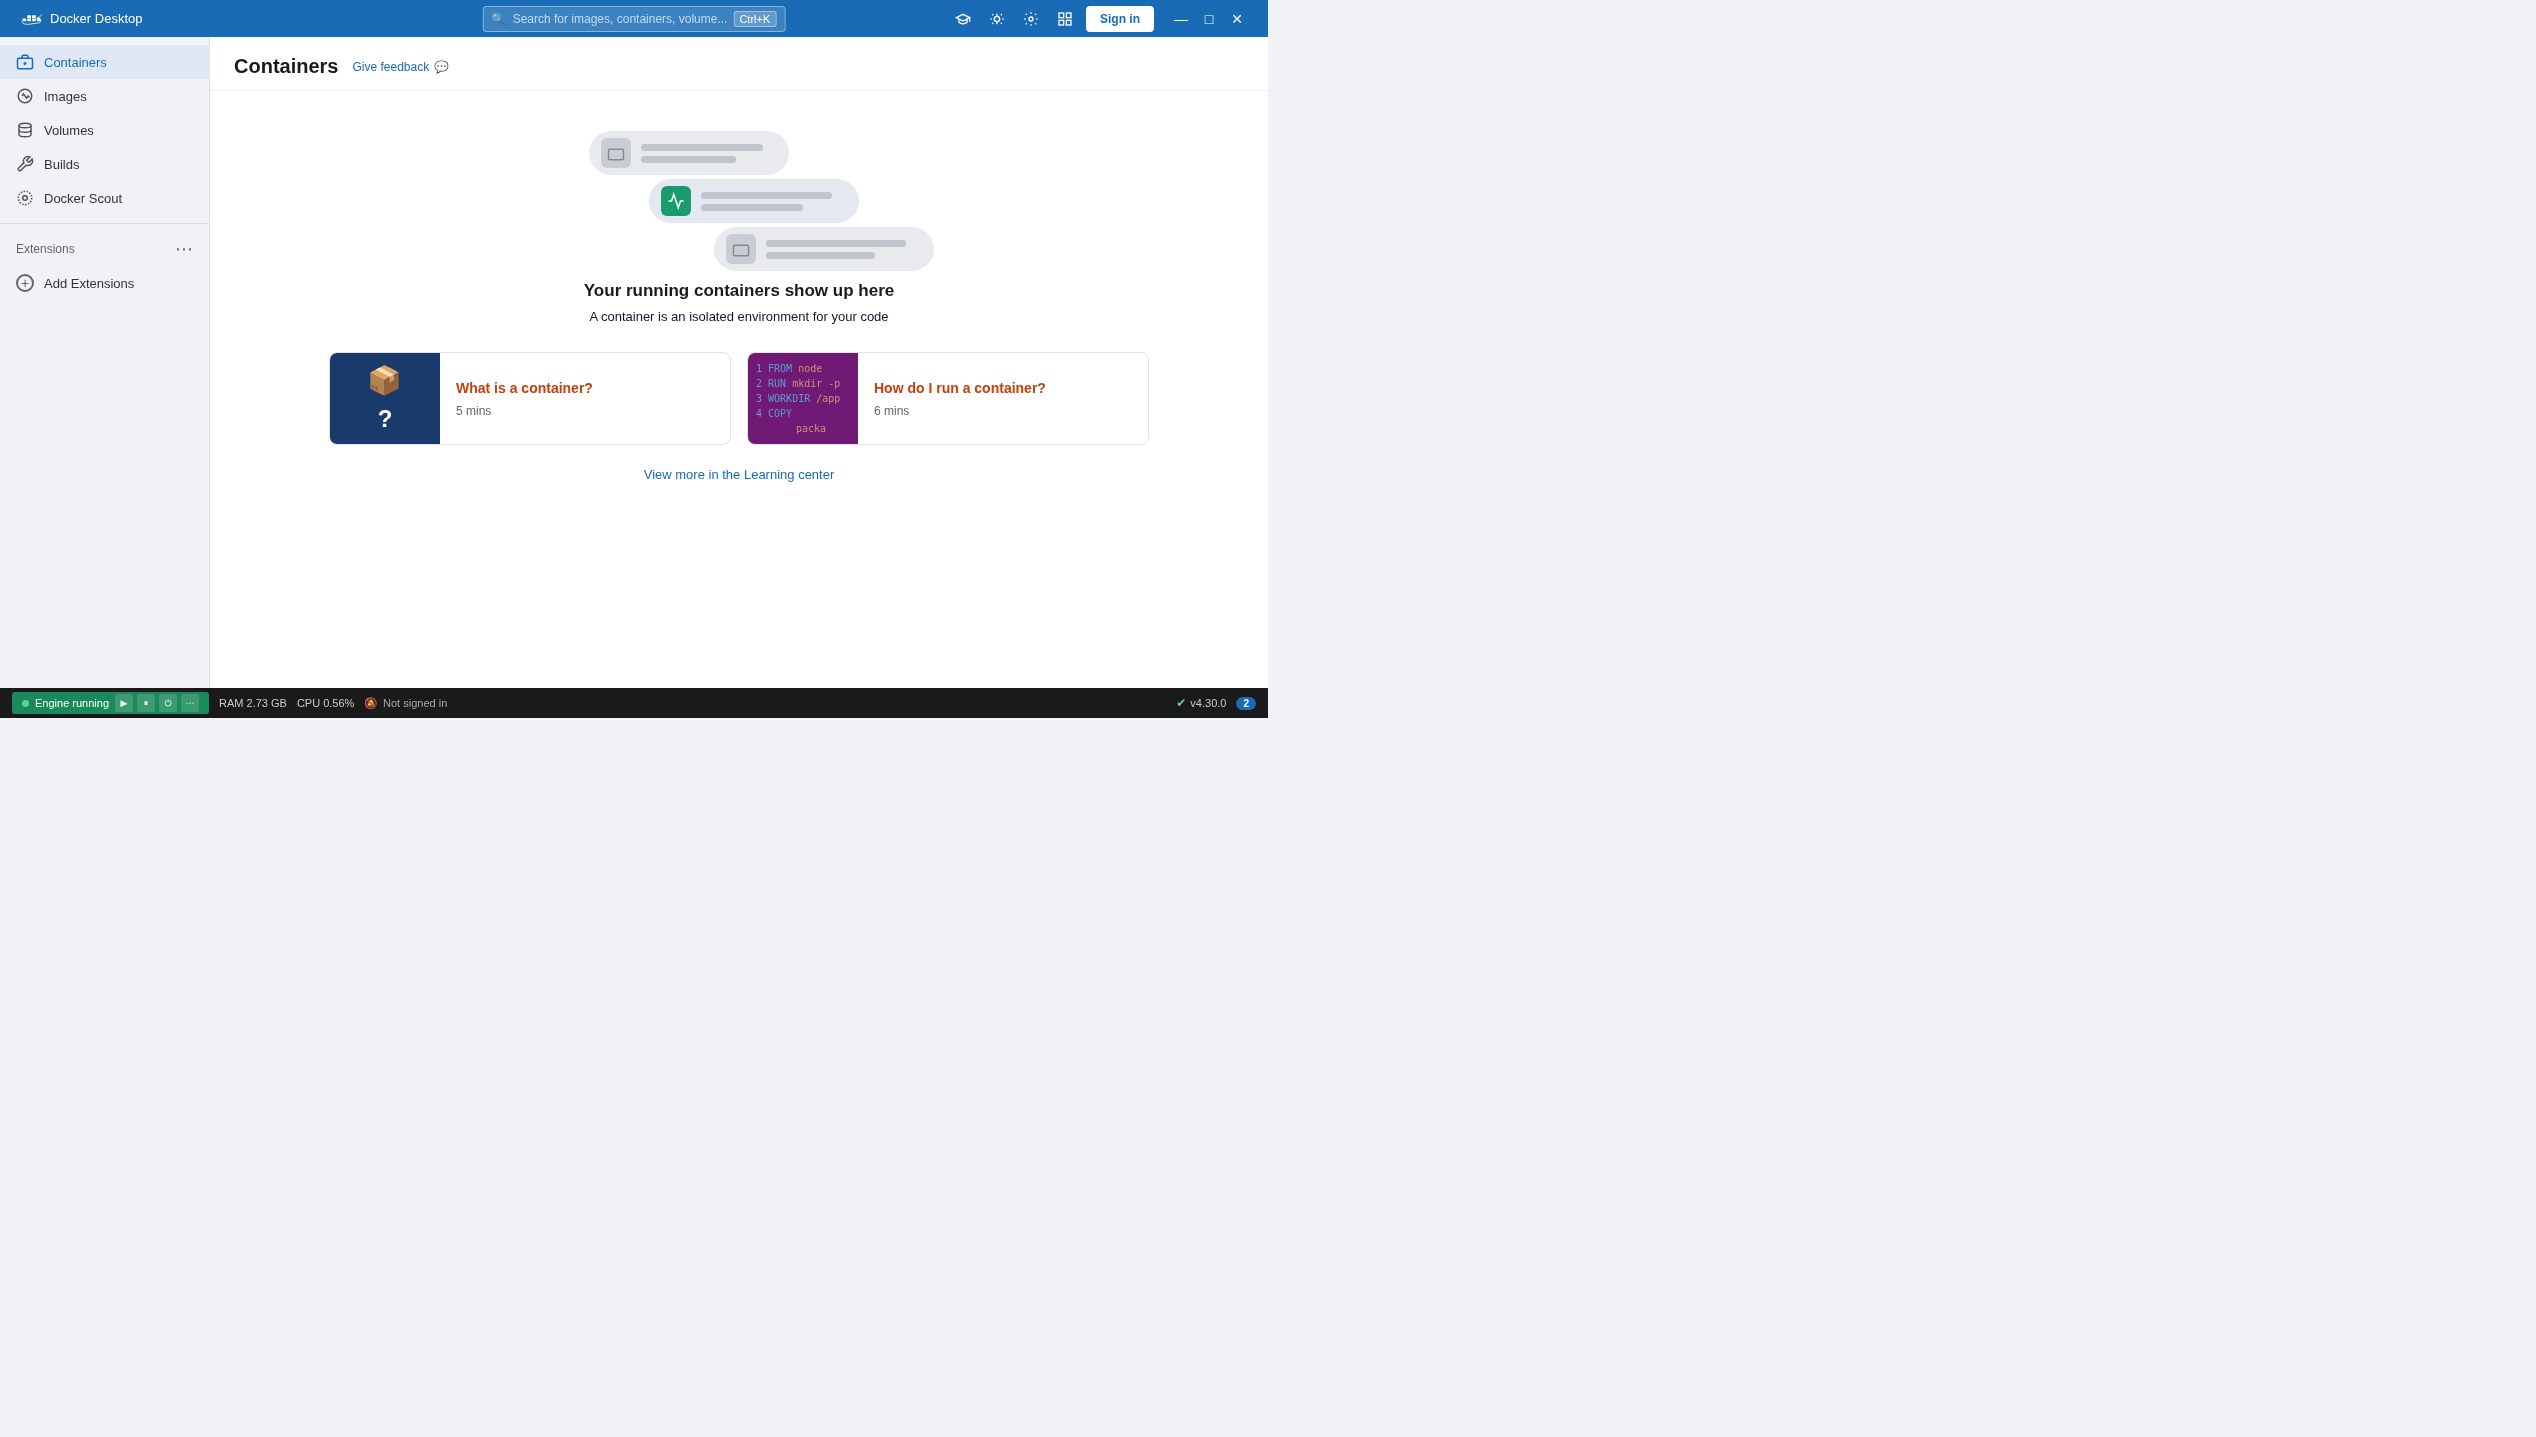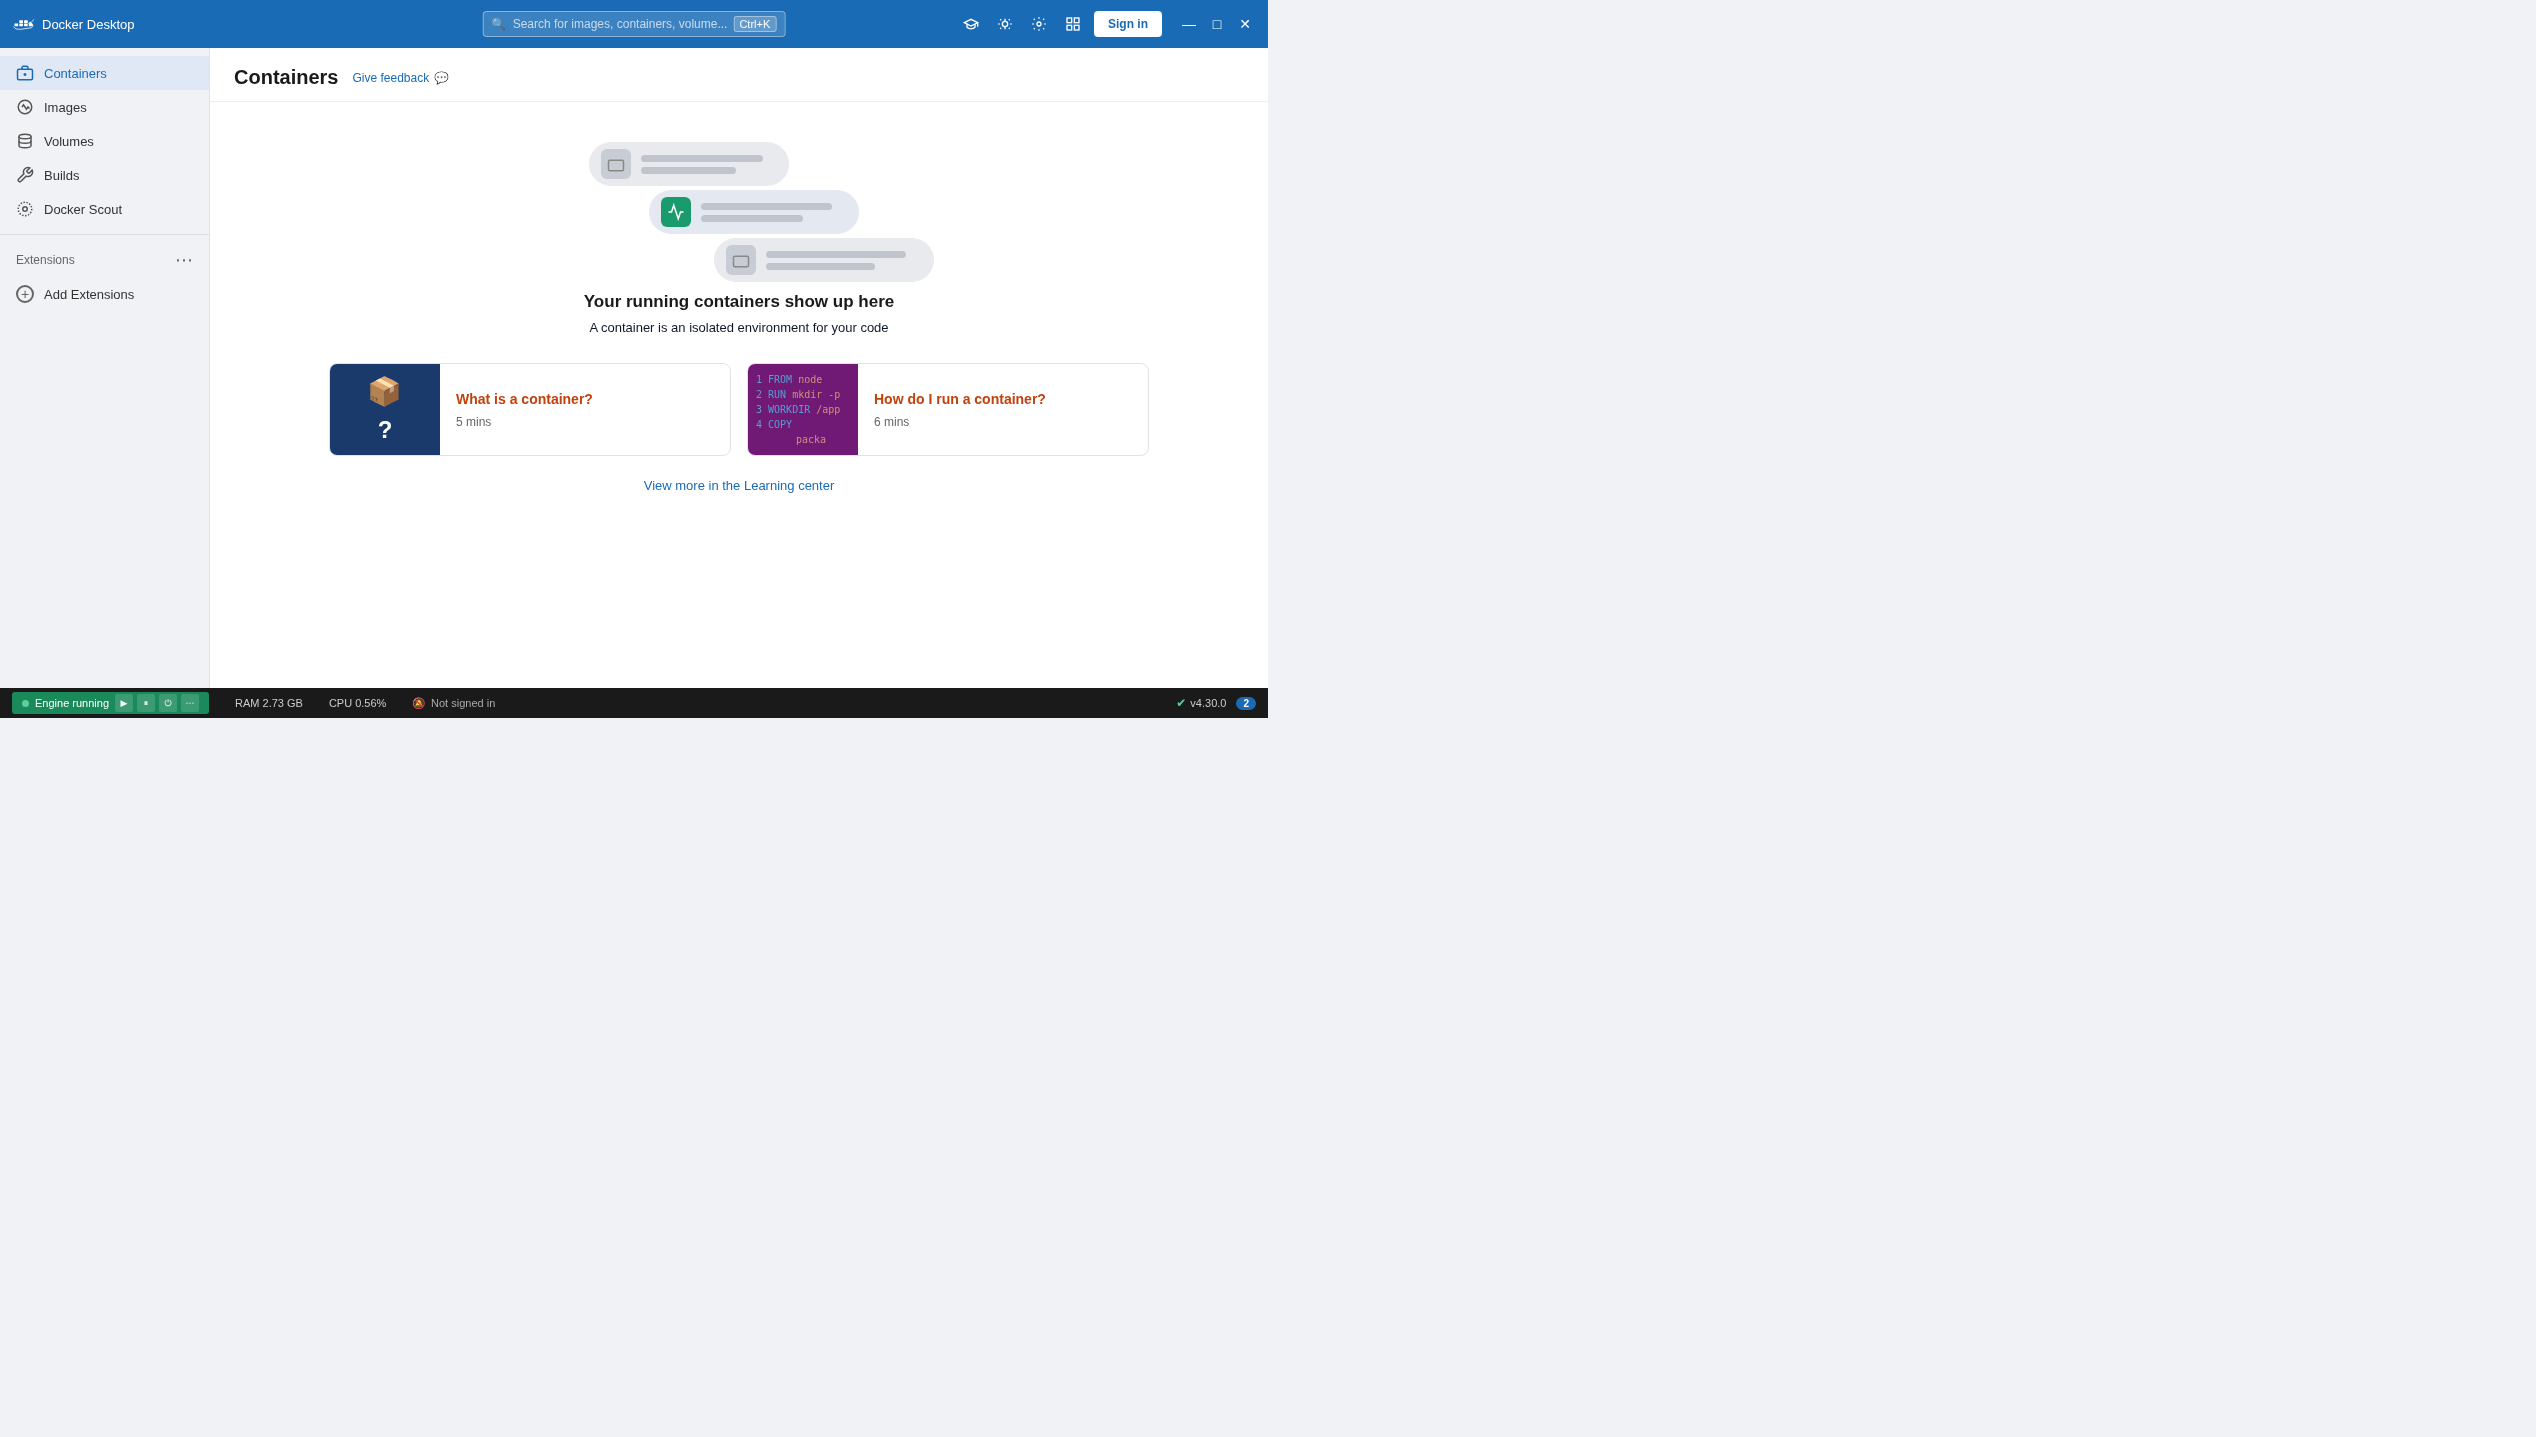--- a/index.html
+++ b/index.html
@@ -1,24 +1,24 @@
 <!DOCTYPE html>
 <html><head>
   <meta charset="utf-8">
   <style>
     * { box-sizing: border-box; margin: 0; padding: 0; }
     body { font-family: -apple-system, BlinkMacSystemFont, 'Segoe UI', sans-serif; background: #f0f2f5; width: 1268px; height: 718px; overflow: hidden; position: relative; }
 
     
     .titlebar {
-      height: 48px;
+      height: 37px;
       background: #1a6bb5;
       display: flex;
       align-items: center;
-      padding: 0 12px;
+      padding: 0 20px;
       gap: 10px;
       position: relative;
     }
     .titlebar-logo {
       display: flex;
       align-items: center;
       gap: 8px;
       color: white;
       font-size: 13px;
       font-weight: 500;
@@ -366,21 +366,21 @@
       cursor: pointer;
     }
 
     
     .statusbar {
       height: 30px;
       background: #1a1a1a;
       display: flex;
       align-items: center;
       padding: 3px 12px;
-      gap: 26px;
+      gap: 10px;
       position: absolute;
       bottom: 0;
       left: 0;
       right: 0;
     }
     .engine-running {
       display: flex;
       align-items: center;
       gap: 6px;
       background: #1a8a5a;

